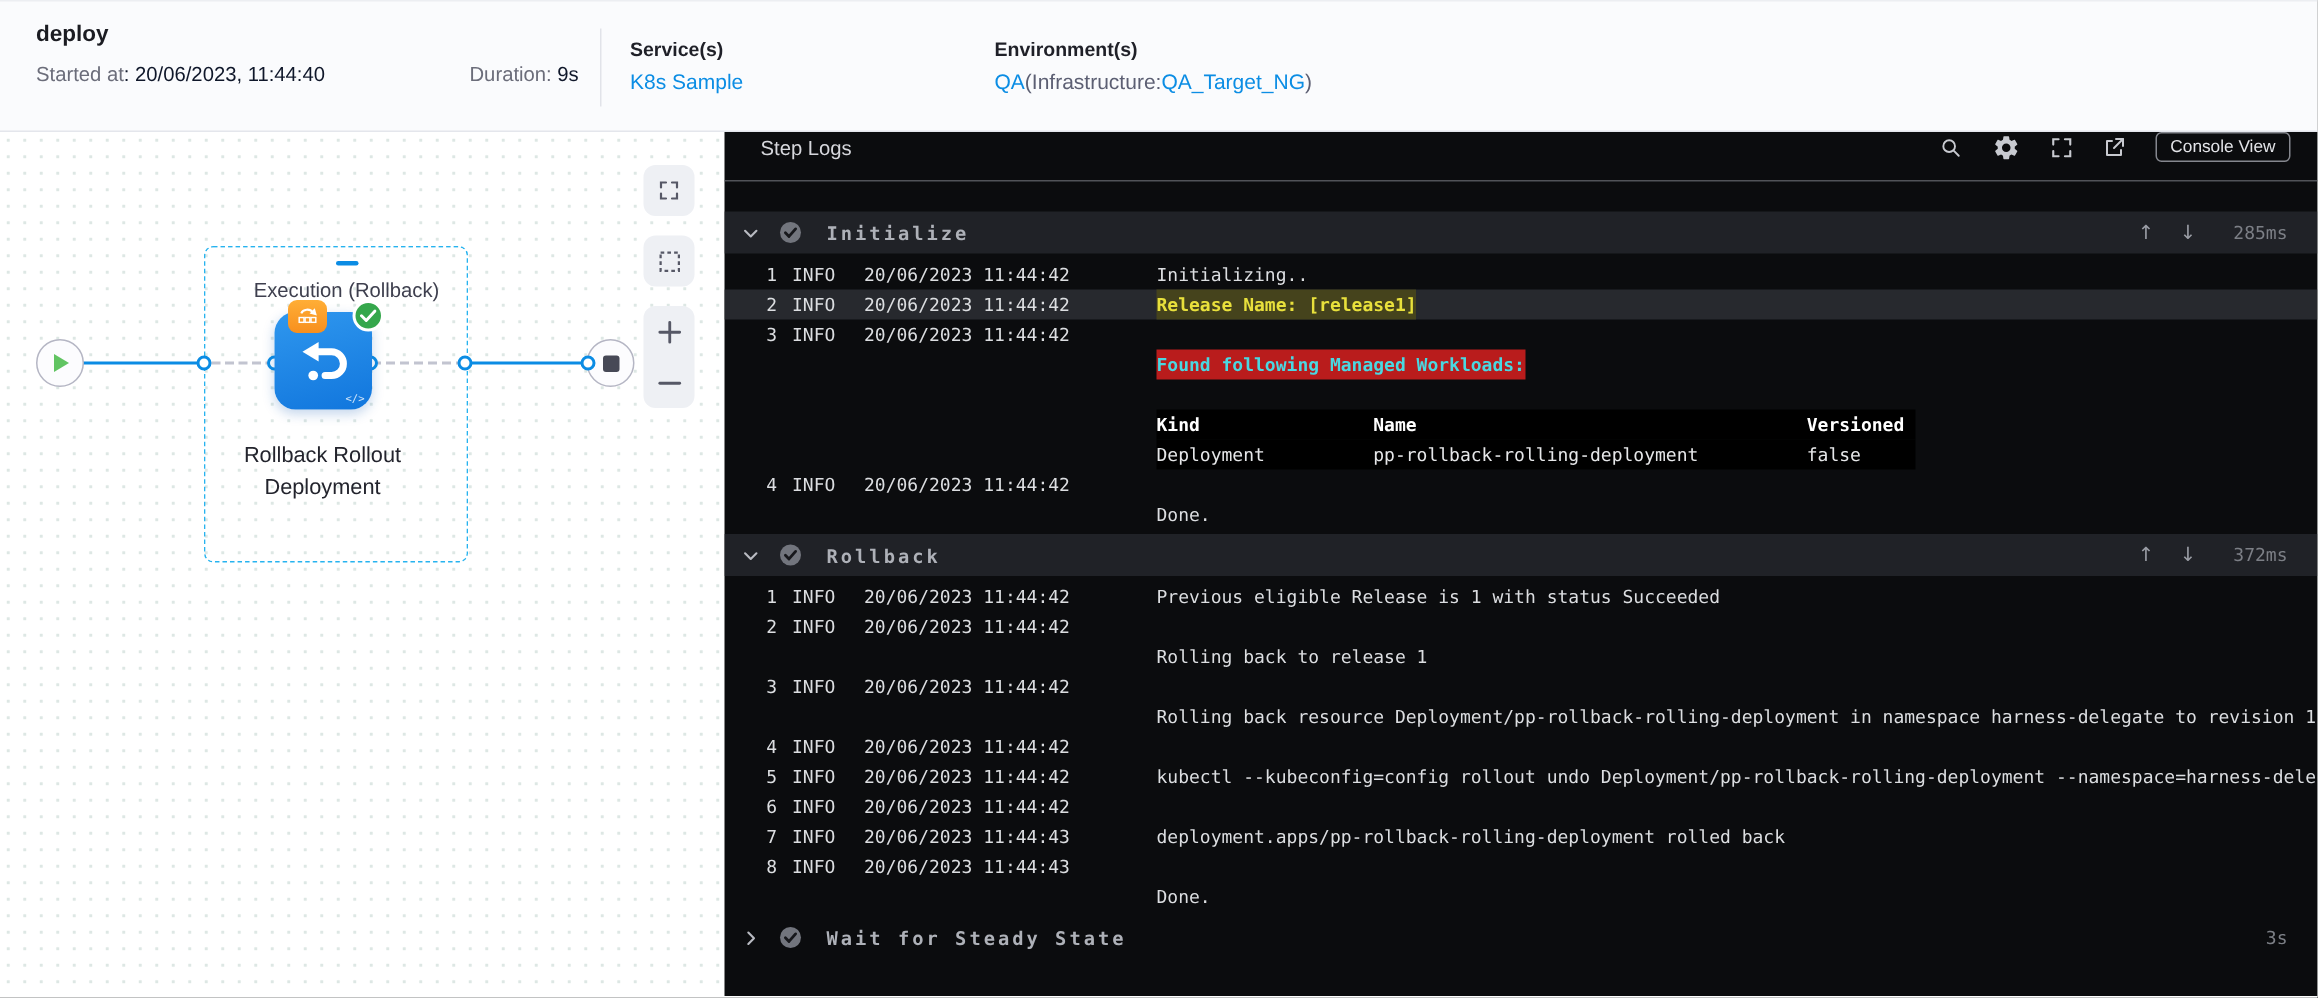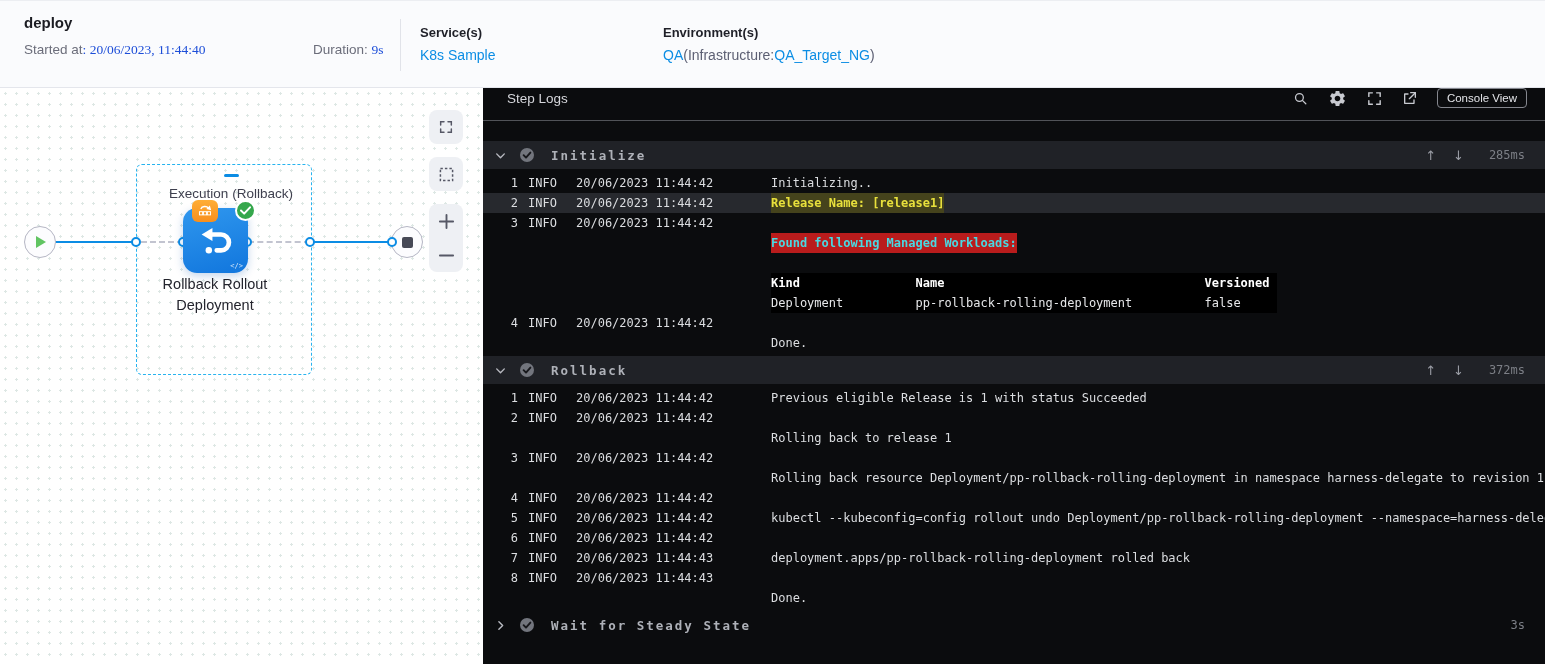--- a/index.html
+++ b/index.html
@@ -4,21 +4,21 @@
 <style>
   * { margin:0; padding:0; box-sizing:border-box; }
   html,body { width:1545px; height:665px; overflow:hidden; background:#fff;
               font-family:"Liberation Sans", sans-serif; }
 
   
   .top-header { position:relative; width:1545px; height:88px; background:#fafbfd;
                 border-bottom:1px solid #e4e6ec; border-top:1px solid #eceef2; }
   .th-title { position:absolute; left:24px; top:13px; font-size:15px; font-weight:700; color:#1b1c22; }
   .th-sub   { position:absolute; left:24px; top:41px; font-size:13.5px; color:#6b6d7a; }
-  .th-sub b, .th-dur b { color:#1d4ed8; font-weight:400;font-family:Liberation Serif, serif; }
+  .th-sub b, .th-dur b { color:#0f172a; font-weight:400; }
   .th-dur   { position:absolute; left:313px; top:41px; font-size:13.5px; color:#6b6d7a; }
   .th-divider { position:absolute; left:400px; top:18px; width:1px; height:52px; background:#e1e3e9; }
   .th-block { position:absolute; top:24px; }
   .th-block.svc { left:420px; } .th-block.env { left:663px; }
   .th-label { font-size:13px; font-weight:700; color:#1f2028; margin-bottom:6px; }
   .th-link  { font-size:14px; color:#0b8de4; text-decoration:none; cursor:pointer; }
   .th-muted { font-size:14px; color:#5c5f73; }
 
   
   .main { display:flex; width:1545px; height:576px; }
@@ -42,21 +42,21 @@
   .group-label span { font-size:13.5px; color:#3e3f4e; white-space:nowrap; }
   .step-node { position:absolute; left:183px; top:120px; width:65px; height:65px; border-radius:14px;
                background:linear-gradient(165deg,#2f97ee,#1176dd); box-shadow:0 3px 8px rgba(20,90,180,.25);
                display:flex; align-items:center; justify-content:center; cursor:pointer; }
   .step-node .code-glyph { position:absolute; right:5px; bottom:3px; font-family:"DejaVu Sans Mono",monospace;
                font-size:7px; color:rgba(255,255,255,.8); }
   .step-badge { position:absolute; left:192px; top:112px; width:26px; height:22px; border-radius:6px;
                background:linear-gradient(180deg,#ffae36,#f78f1e); display:flex; align-items:center; justify-content:center; }
   .step-check { position:absolute; left:235px; top:112px; width:21px; height:21px; border-radius:50%;
                background:#35a74c; border:2px solid #fff; display:flex; align-items:center; justify-content:center; }
-  .step-label { position:absolute; left:125px; top:186px; width:180px; text-align:center;
+  .step-label { position:absolute; left:125px; top:206px; width:180px; text-align:center;
                 font-size:14.5px; color:#23242d; line-height:21px; }
   .canvas-btn { position:absolute; left:429px; width:34px; height:34px; border-radius:8px; background:#eef0f4;
                 display:flex; align-items:center; justify-content:center; cursor:pointer; }
   .canvas-zoomcard { position:absolute; left:429px; top:116px; width:34px; height:68px; border-radius:8px;
                 background:#eef0f4; display:flex; flex-direction:column; align-items:center; justify-content:space-around; }
   .canvas-zoomcard .zbtn { width:34px; height:30px; display:flex; align-items:center; justify-content:center; cursor:pointer; }
 
   
   .log-panel { position:relative; width:1062px; height:576px; background:#0b0c0e; overflow:hidden;
                font-family:"DejaVu Sans Mono", monospace; }

